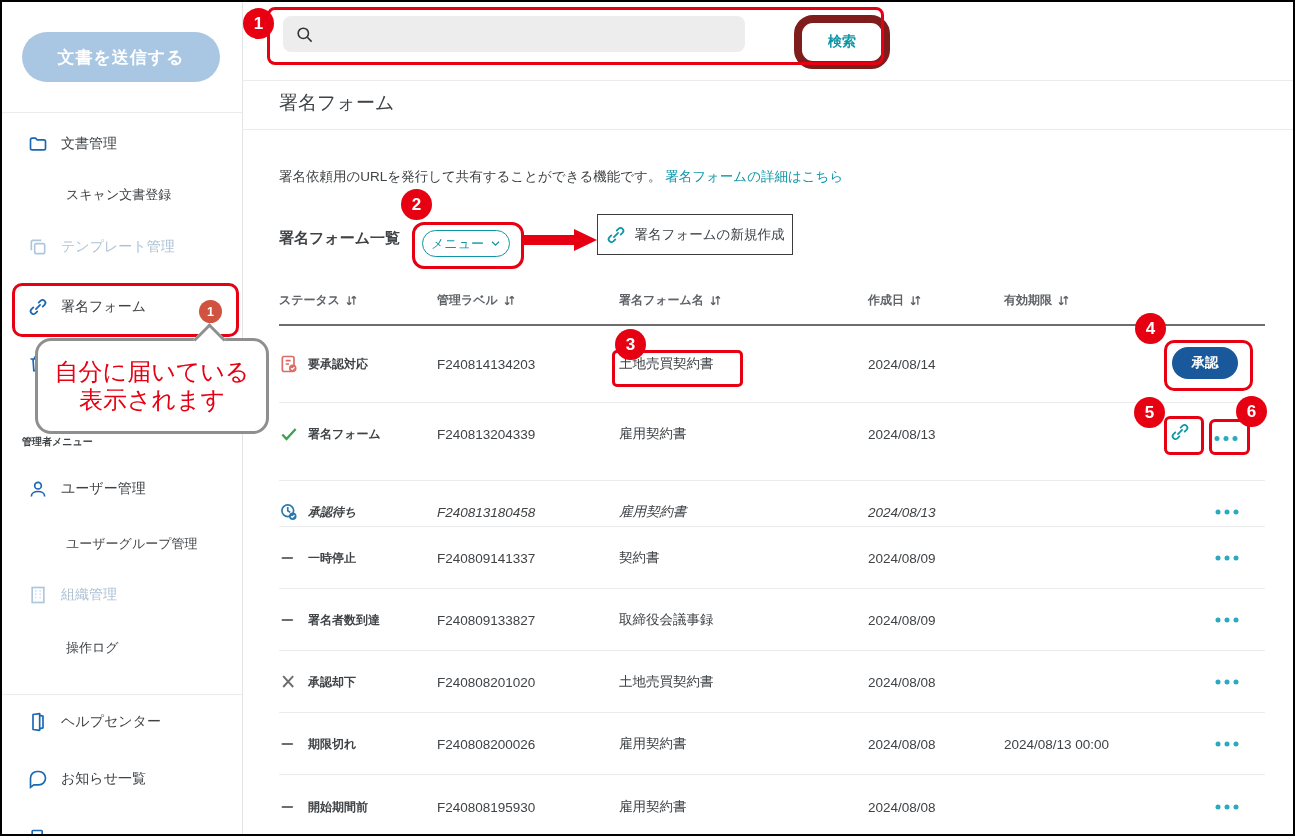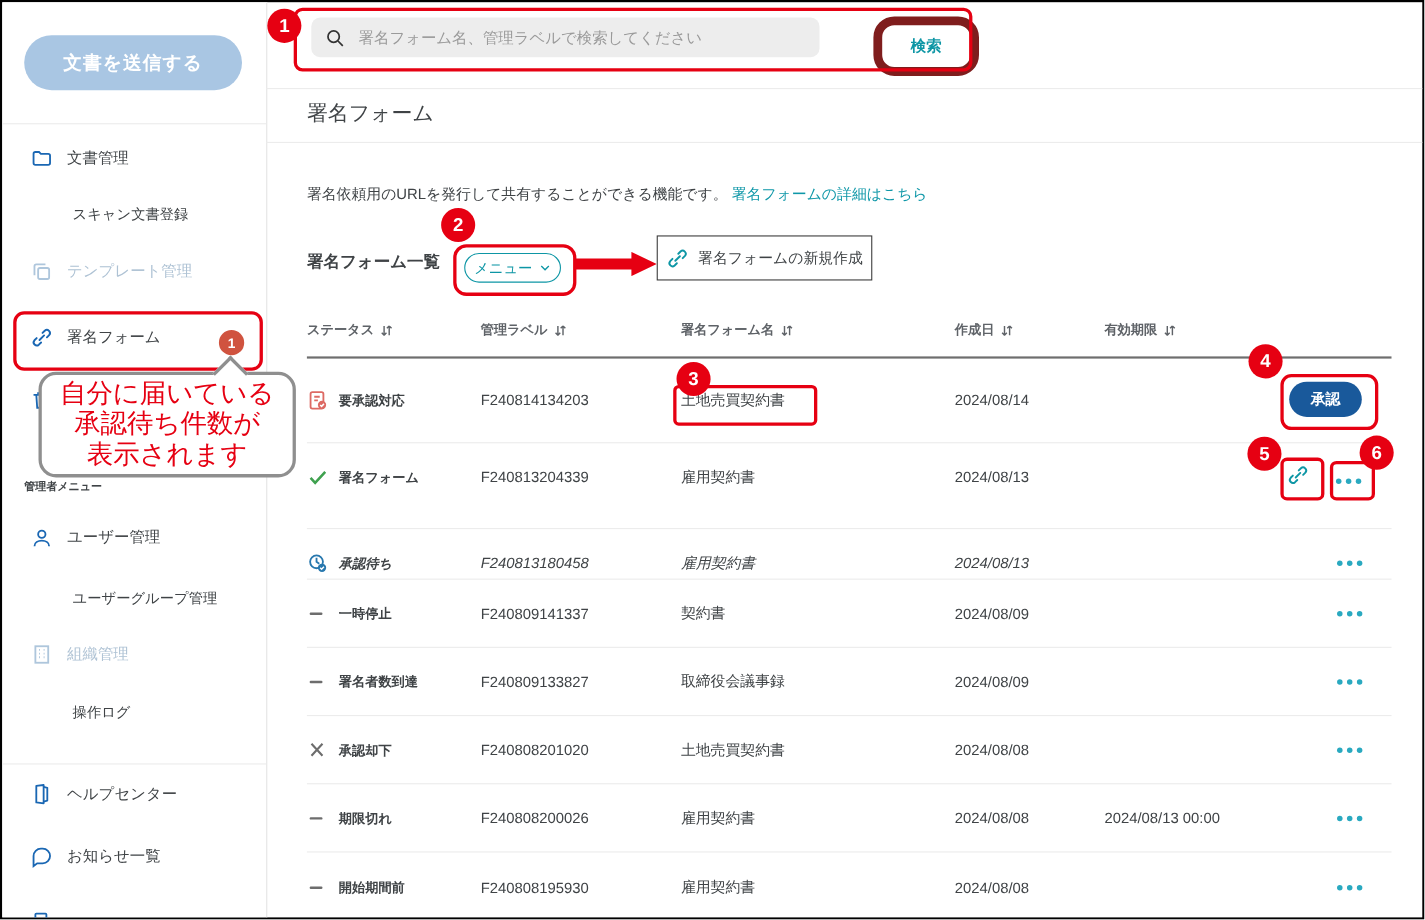--- a/index.html
+++ b/index.html
@@ -181,33 +181,31 @@
         <svg viewBox="0 0 24 24" width="20" height="20" fill="none" stroke="currentColor" stroke-width="2">
             <rect x="5" y="3" width="12" height="18" rx="1"></rect>
           </svg>
       </span>
     </div>
   </div>
 
   <div class="bubble">
     <div class="pointer"></div>
     <div class="line">自分に届いている</div>
-    <div class="line">承認待ち件数が</div>
     <div class="line">表示されます</div>
   </div>
   <div class="rbox" style="left:10px;top:281px;width:221px;height:48px;border-radius:10px;"></div>
 
   <div class="search-wrap">
     <span style="display:flex;">
       <svg viewBox="0 0 24 24" width="19" height="19" fill="none" stroke="#333" stroke-width="2">
           <circle cx="10.5" cy="10.5" r="6.5"></circle>
           <path d="M15.5 15.5 21 21"></path>
         </svg>
     </span>
-    <input placeholder="署名フォーム名、管理ラベルで検索してください" style="">
   </div>
   <div class="search-btn">検索</div>
   <div class="rbox" style="left:265px;top:5px;width:611px;height:52px;border-radius:8px;"></div>
   <div class="num" style="left:241px;top:6px;">1</div>
 
   <div class="main-div" style="top:78px"></div>
 
   <div class="page-title">署名フォーム</div>
   <div class="main-div" style="top:127px"></div>
 

